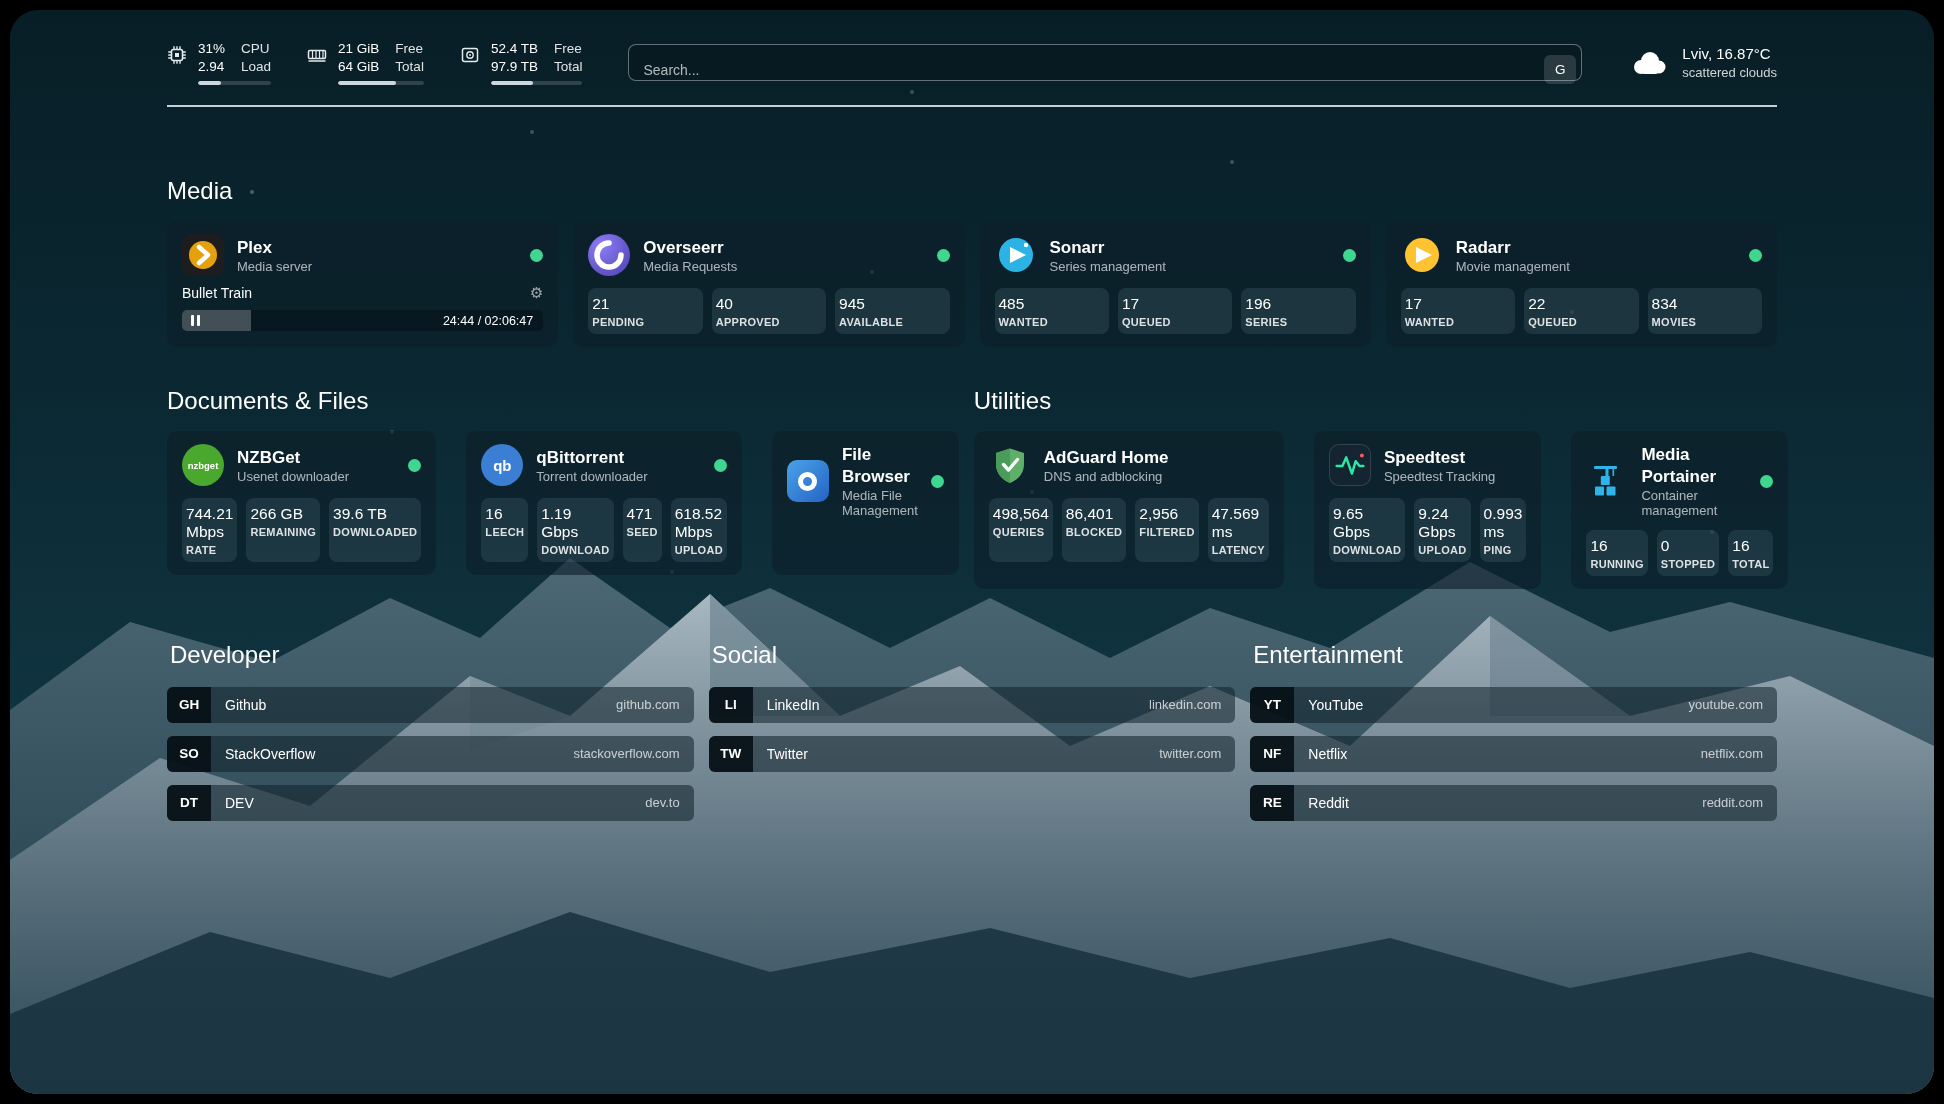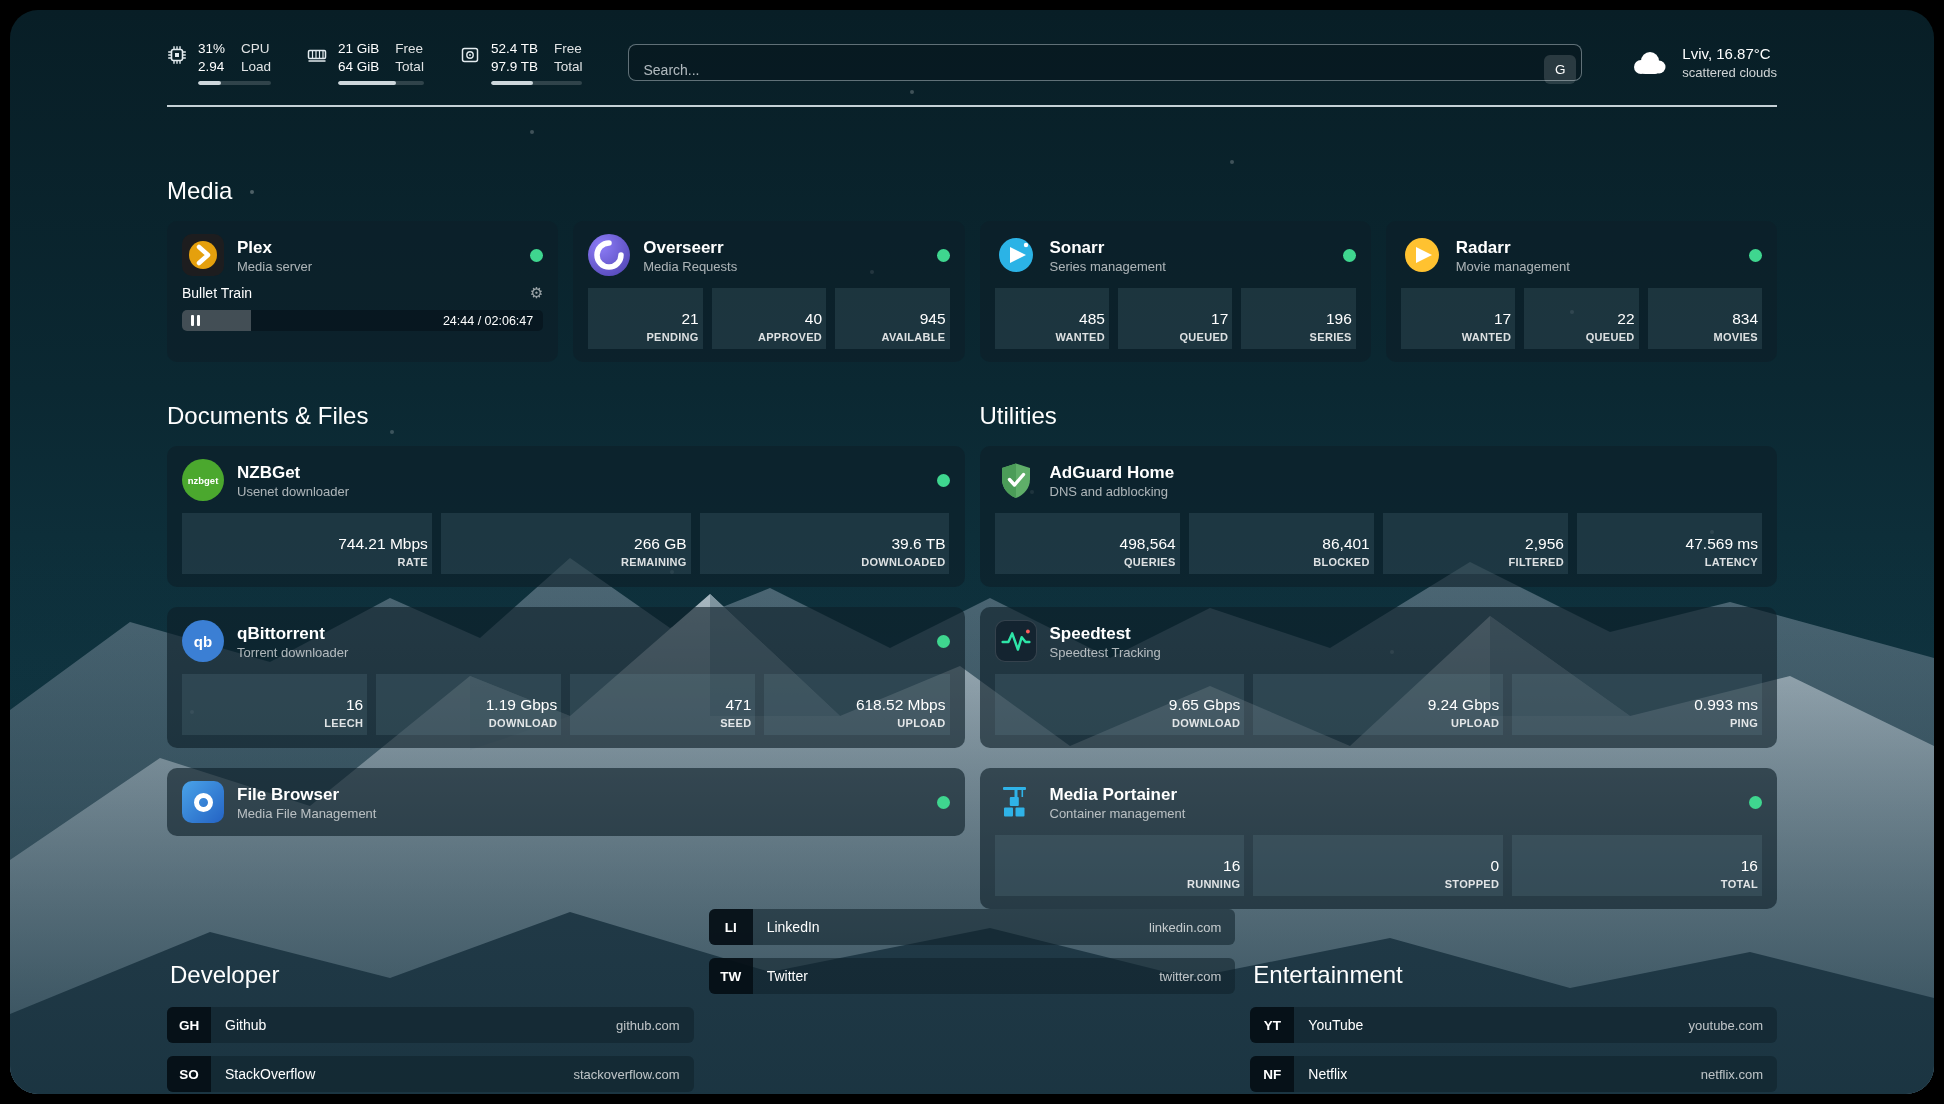--- a/index.html
+++ b/index.html
@@ -49,33 +49,33 @@
   .topbar-divider { height:2px; background:rgba(230,240,245,.85); margin-top:20px; border:none; }
 
   
   .section-title { font-size:24px; font-weight:400; color:#fff; }
   .t-media { margin:70px 0 16px; }
   .t-col { margin:40px 0 16px; }
   .t-bm { margin:52px 3px 18px; }
 
   .media-grid { display:grid; grid-template-columns:repeat(4,1fr); gap:15px; }
   .two-col { display:grid; grid-template-columns:1fr 1fr; column-gap:15px; align-items:start; }
-  .col-stack { display:flex; flex-direction:column; gap:20px; }
+  .col-stack { display:flex; flex-direction:row; gap:30px; }
 
   .card { background:rgba(13,31,41,.62); border-radius:10px; padding:13px 15px; cursor:pointer; }
   .card-head { display:flex; align-items:center; gap:13px; }
   .svc-icon { width:42px; height:42px; border-radius:10px; flex:0 0 auto;
               display:flex; align-items:center; justify-content:center; overflow:hidden; }
   .svc-meta { display:flex; flex-direction:column; justify-content:center; }
   .svc-name { font-size:17px; font-weight:700; color:#fff; line-height:1.25; }
   .svc-sub  { font-size:13px; color:rgba(255,255,255,.66); margin-top:1px; }
   .dot { width:13px; height:13px; border-radius:50%; background:#3fd68f; margin-left:auto; flex:0 0 auto; }
 
   .stats { display:flex; gap:9px; margin-top:12px; }
-  .stat { flex:1; background:rgba(125,165,180,.15); border-radius:0; text-align:right; padding:22px 4px 6px; }
+  .stat { flex:1; background:rgba(125,165,180,.15); border-radius:8px; text-align:left; padding:7px 4px 6px; }
   .stat-v { font-size:15.5px; color:#fff; }
   .stat-l { font-size:11px; font-weight:700; color:rgba(255,255,255,.85); margin-top:3px; letter-spacing:.3px; }
 
   
   .np-row { display:flex; align-items:center; justify-content:space-between; margin-top:8px; }
   .np-title { font-size:14px; color:#fff; }
   .gear { color:rgba(255,255,255,.6); font-size:15px; cursor:pointer; }
   .np-track { margin-top:8px; height:21px; border-radius:5px; background:rgba(6,16,24,.55);
               position:relative; overflow:hidden; display:flex; align-items:center; }
   .np-fill { position:absolute; left:0; top:0; bottom:0; background:rgba(255,255,255,.24); }
@@ -535,20 +535,21 @@
           <span class="bm-url">stackoverflow.com</span>
         </div>
         <div class="bm-row">
           <span class="bm-abbr">DT</span>
           <span class="bm-name">DEV</span>
           <span class="bm-url">dev.to</span>
         </div>
       </div>
 
       <div>
+        <h2 class="section-title t-bm">Social</h2>
         <div class="bm-row">
           <span class="bm-abbr">LI</span>
           <span class="bm-name">LinkedIn</span>
           <span class="bm-url">linkedin.com</span>
         </div>
         <div class="bm-row">
           <span class="bm-abbr">TW</span>
           <span class="bm-name">Twitter</span>
           <span class="bm-url">twitter.com</span>
         </div>

